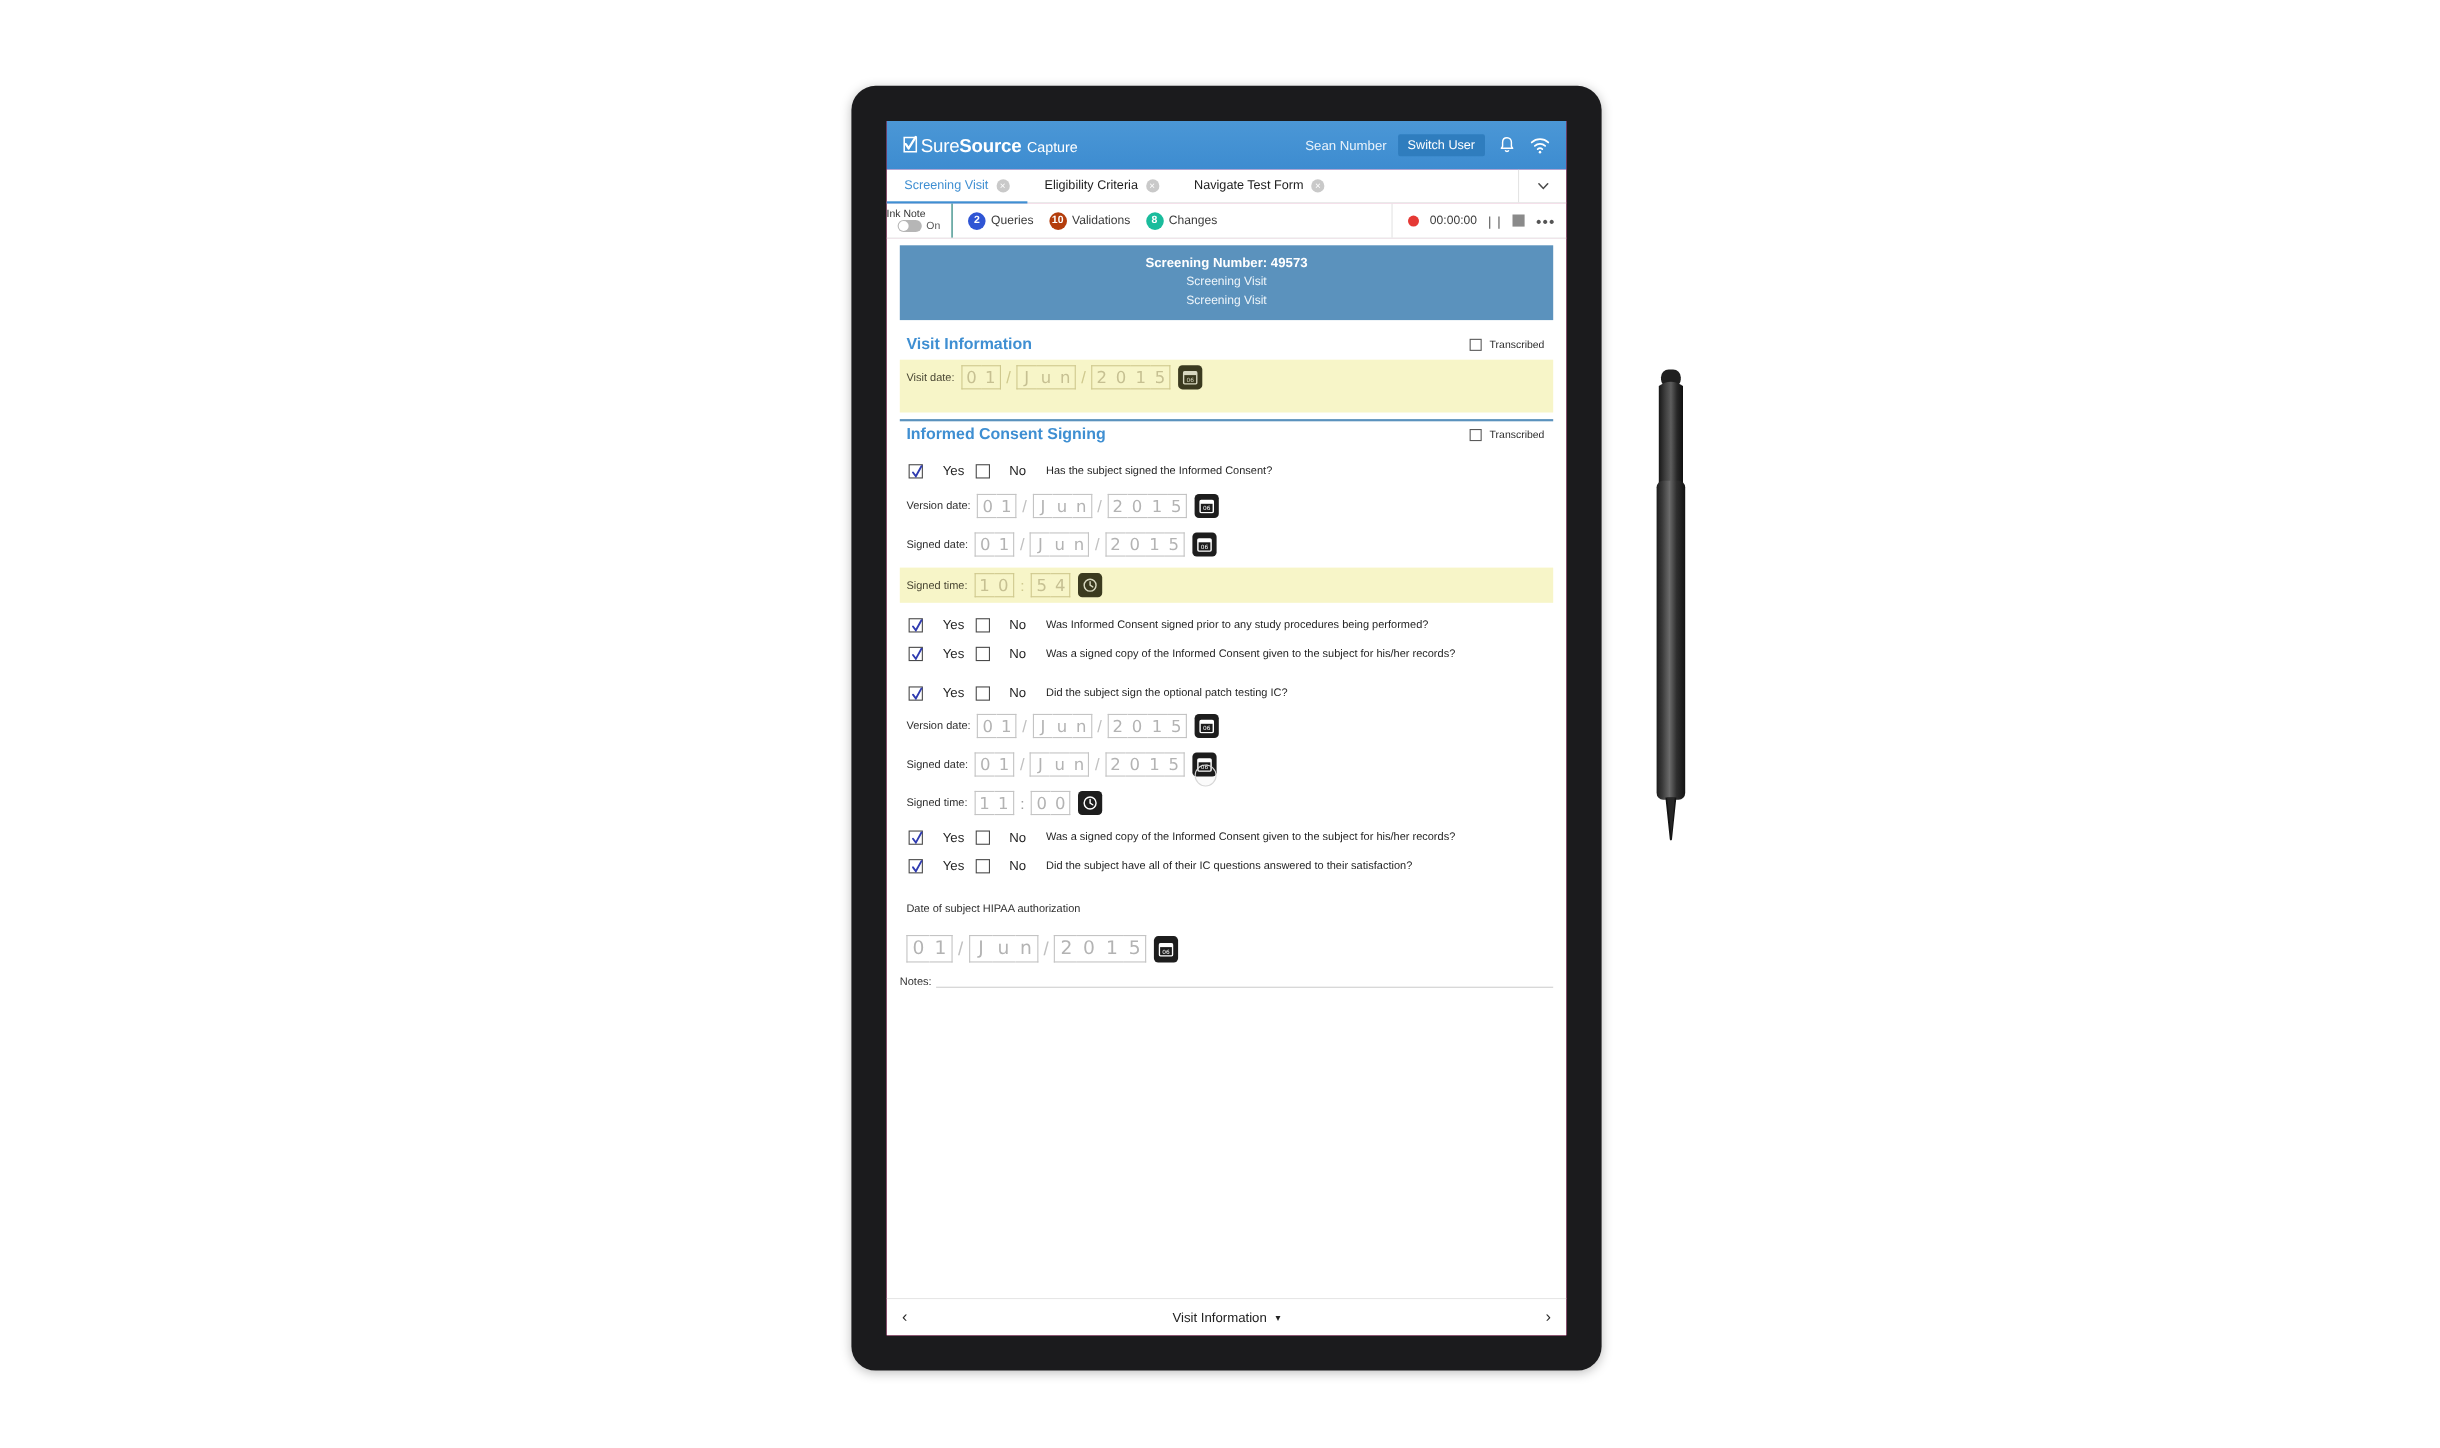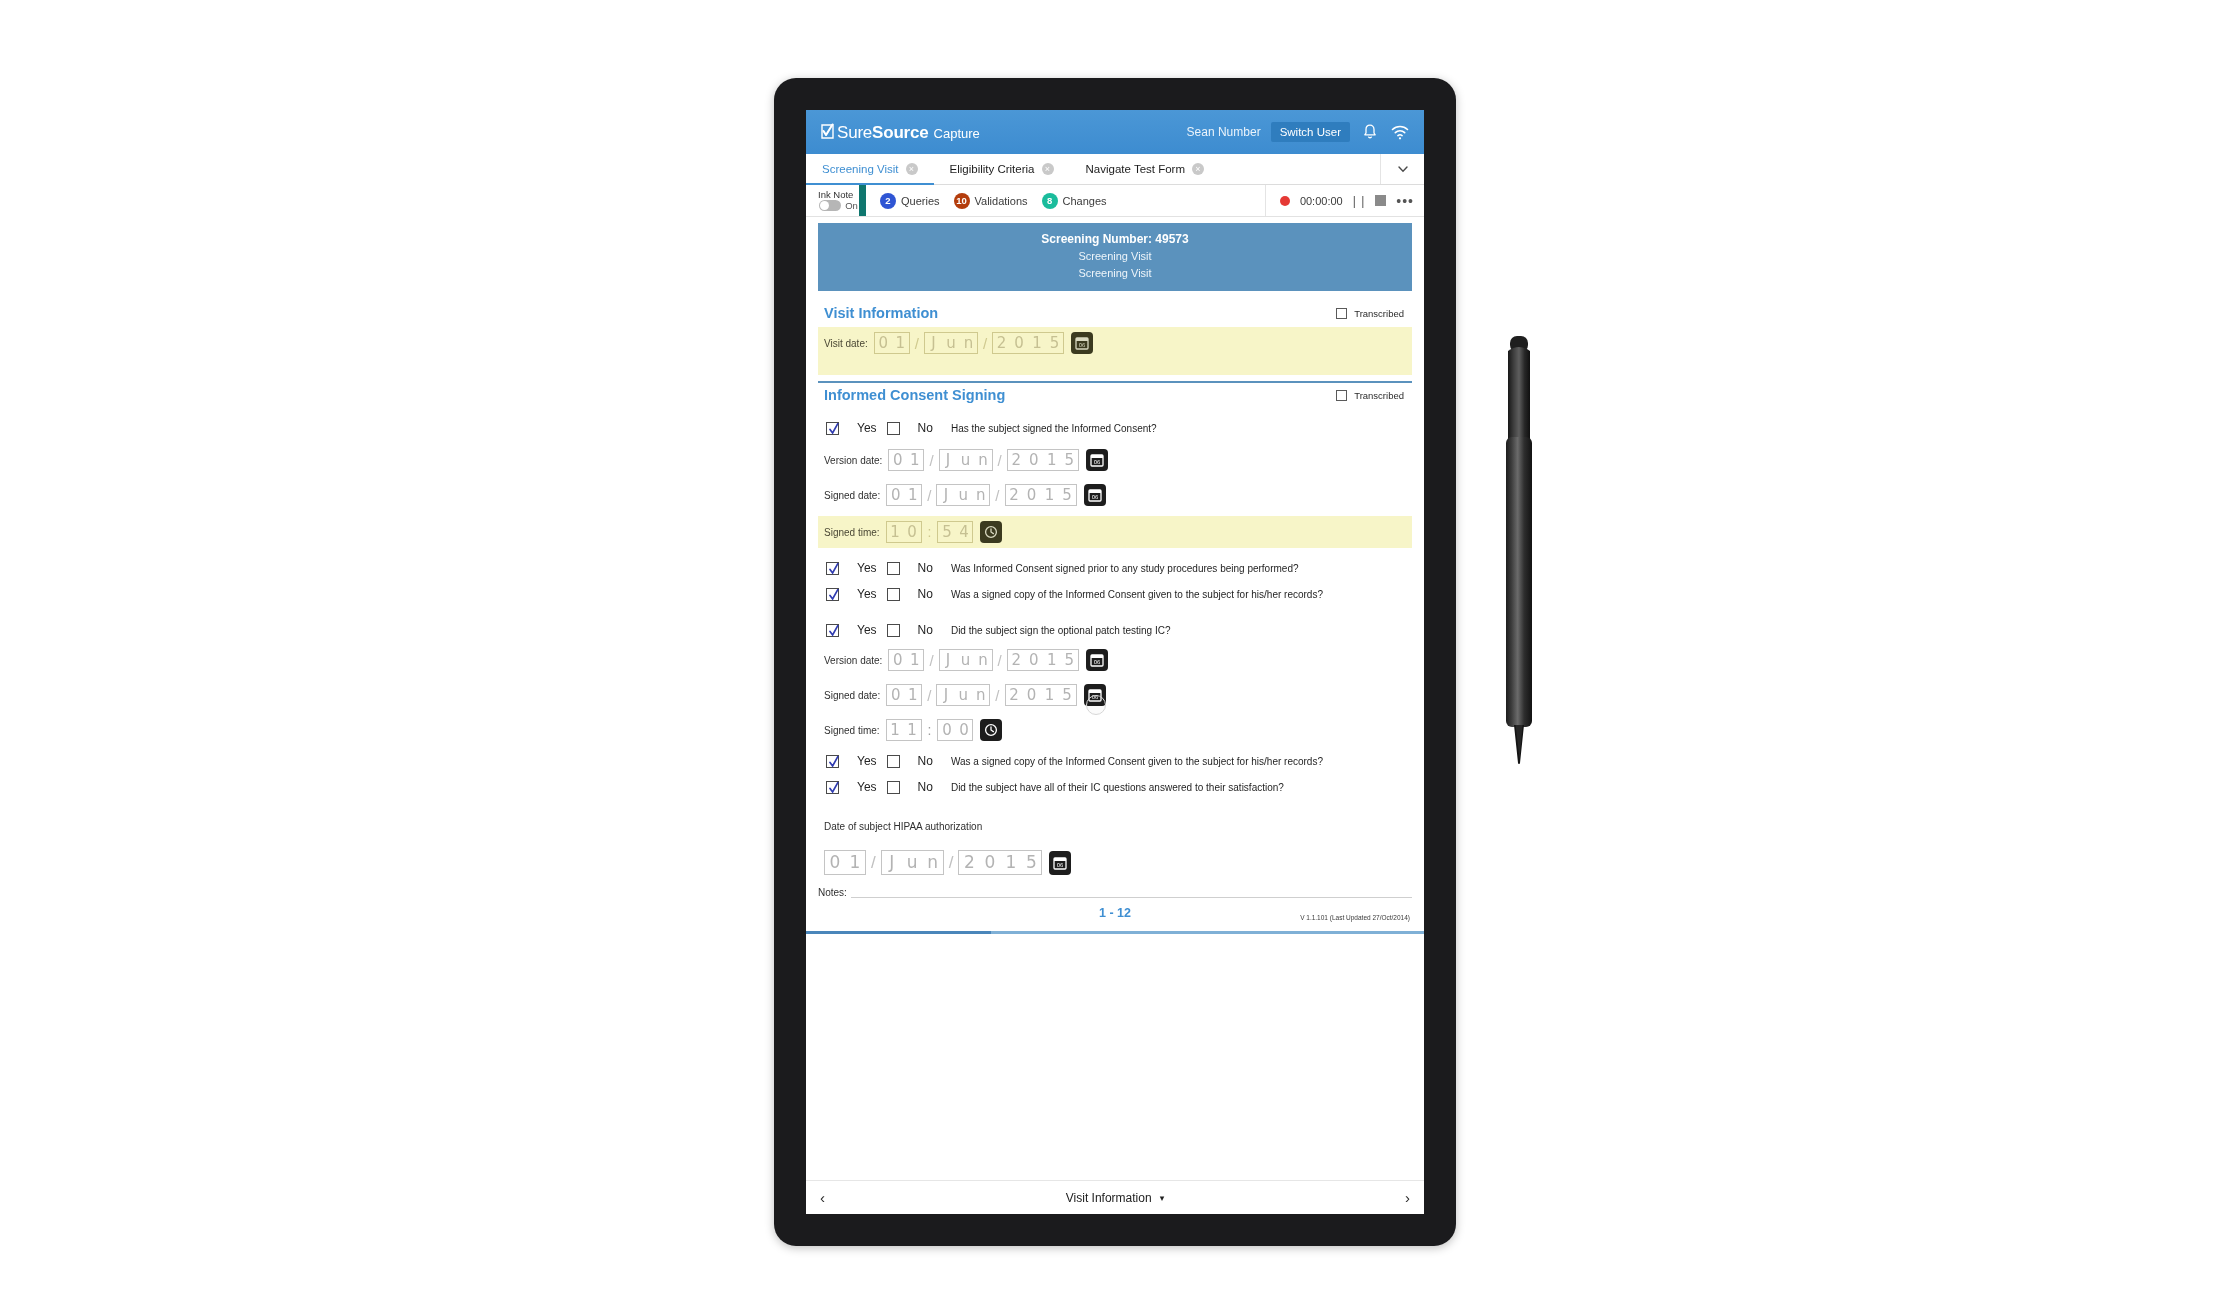--- a/index.html
+++ b/index.html
@@ -82,22 +82,22 @@
     justify-content:center; border-left: 1px solid #e4e4e4; color:#444;
   }
 
   
   .toolbar {
     height: 32px; flex: 0 0 32px;
     background: #fff; display: flex; align-items: center;
     border-bottom: 1px solid #e2e2e2;
   }
   .ink-note {
-    width: 60px; flex: 0 0 60px; padding-left: 12px;
-    border-right: 7px solid #0f766e; height: 100%;
+    width: 60px; flex: 0 0 60px; padding-left: 0;
+    border-right: 1px solid #0f766e; height: 100%;
     display:flex; flex-direction:column; justify-content:center; gap:1px;
   }
   .ink-note-label { font-size: 9.5px; color: #333; line-height: 1; }
   .ink-row { display:flex; align-items:center; gap:4px;justify-content:center; }
   .toggle {
     width: 22px; height: 11px; border-radius: 6px; background: #b6b6b6;
     position: relative; flex: 0 0 22px;
   }
   .toggle .knob {
     position:absolute; top: 1px; left: 1px;
@@ -606,27 +606,20 @@
                 <text x="7" y="11" font-size="5.3" fill="#fff" text-anchor="middle" font-family="DejaVu Sans, sans-serif">06</text>
               </svg>
         </span>
       </div>
 
       <div class="notes-row">
         <span class="notes-label">Notes:</span>
         <span class="notes-line"></span>
       </div>
 
-      <div class="pager">
-        <div class="pager-num">1 - 12</div>
-        <div class="version">V 1.1.101 (Last Updated 27/Oct/2014)</div>
-        <div class="progress">
-          <div class="fill" style="width: 30%;"></div>
-        </div>
-      </div>
     </div>
 
     <div class="bottombar">
       <span class="nav-arrow">‹</span>
       <span class="nav-center">
         <span>Visit Information</span>
         <span class="chev-d">▾</span>
       </span>
       <span class="nav-arrow" style="text-align:right;">›</span>
     </div>

